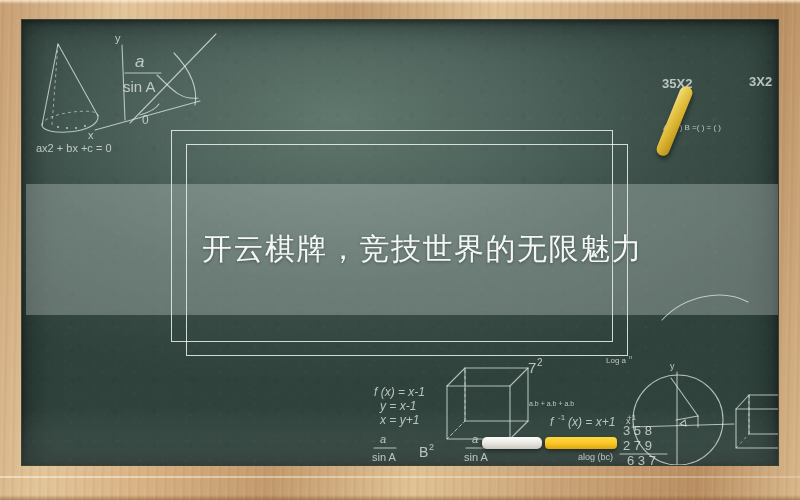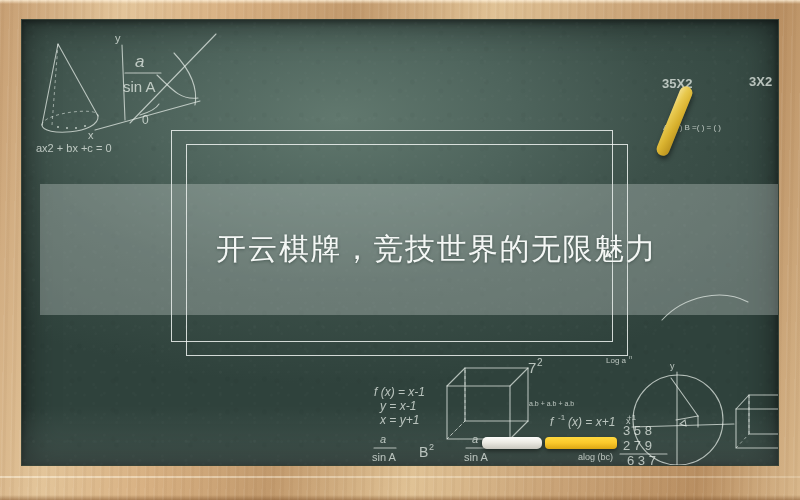--- a/index.html
+++ b/index.html
@@ -65,21 +65,21 @@
   .ink-f{fill:#e8efe9;opacity:.72;}
   text.cw{fill:#e8efe9;opacity:.74;font-family:"Liberation Sans",sans-serif;}
 
   
   .deco-rect{position:absolute;border:1.6px solid rgba(246,250,248,.82);}
   .rect-a{left:149px;top:110px;width:440px;height:210px;}
   .rect-b{left:164px;top:124px;width:440px;height:210px;}
 
   
   .band{
-    position:absolute;left:18px;top:164px;width:756px;height:131px;
+    position:absolute;left:4px;top:164px;width:756px;height:131px;
     background:rgba(222,230,226,.30);
     display:flex;align-items:center;
   }
   .title{
     margin-left:176px;
     color:#f4f7f5;
     font-size:30px;
     letter-spacing:1.5px;
     font-weight:400;
     white-space:nowrap;

